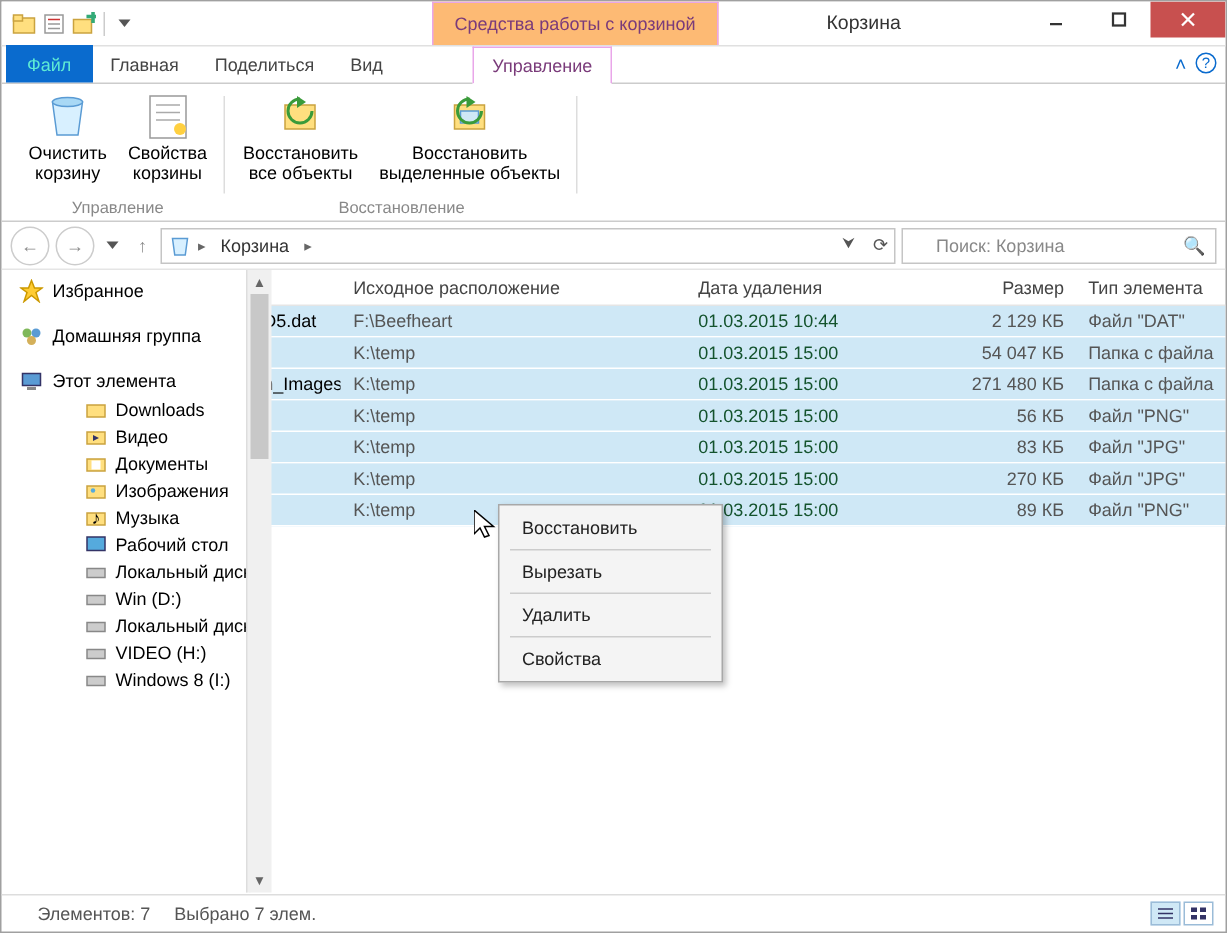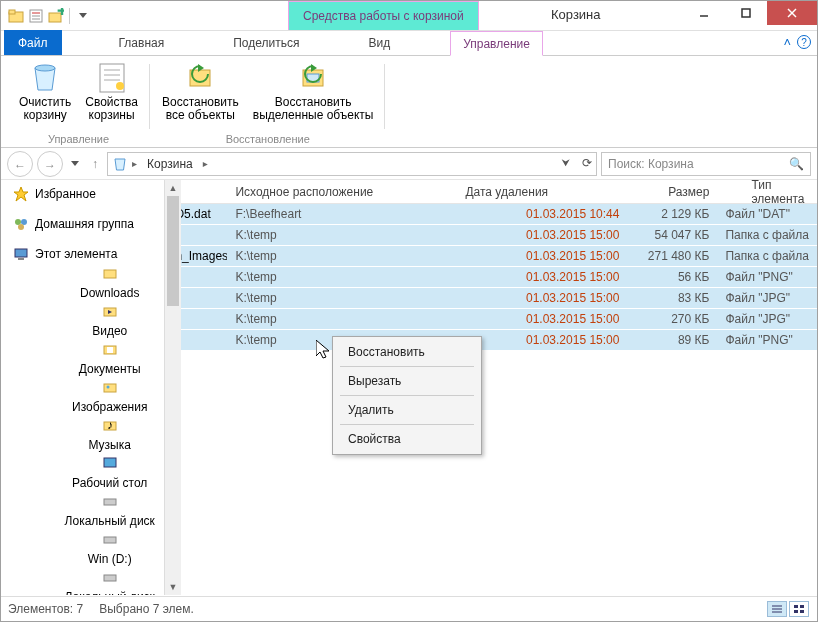--- a/index.html
+++ b/index.html
@@ -3,31 +3,31 @@
 <meta charset="utf-8">
 <style>
 * { box-sizing: border-box; margin: 0; padding: 0; font-family: "Segoe UI", Tahoma, sans-serif; font-size: 12px; }
 body { background: #fff; width: 818px; height: 622px; border: 1px solid #a0a0a0; position: relative; overflow: hidden; }
 
 
 .titlebar { height: 30px; background: #fff; display: flex; align-items: center; border-bottom: 1px solid #e0e0e0; position: relative; }
 .qat { display: flex; gap: 2px; padding: 0 6px; align-items: center; }
 .qat .ico { width: 18px; height: 18px; display: inline-flex; align-items: center; justify-content: center; }
 .qat .sep { width:1px; height:16px; background:#ccc; margin:0 2px;}
-.titlebar .context-tab { position:absolute; left:287px; top:0; height:29px; padding:0 14px; border:1px solid #e9a6e9; border-bottom:none; background:#5eead4; color:#7a3b7a; display:flex; align-items:center; font-size:12px;}
+.titlebar .context-tab { position:absolute; left:287px; top:0; height:29px; padding:0 14px; border:1px solid #e9a6e9; border-bottom:none; background:#fdba74; color:#7a3b7a; display:flex; align-items:center; font-size:12px;}
 .titlebar .title { position:absolute; left:550px; top:6px; font-size:13px; color:#333; }
 .win-controls { position:absolute; right:0; top:0; display:flex; }
 .win-btn { width:42px; height:24px; display:flex; align-items:center; justify-content:center; }
 .win-btn.close { background:#c8504f; color:#fff; width:50px; }
 .win-btn svg { width:12px; height:12px; }
 
 
 .ribbon-tabs { height:25px; display:flex; align-items:flex-end; border-bottom:1px solid #ccc; position:relative; }
-.ribbon-tabs .file-tab { background:#0a6bce; color:#ffffff; padding:5px 14px; height:25px; display:flex; align-items:center; margin-left:3px;}
-.ribbon-tabs .tab { padding:5px 12px; height:25px; display:flex; align-items:center; color:#444;margin-left:45px; }
+.ribbon-tabs .file-tab { background:#0a6bce; color:#5eead4; padding:5px 14px; height:25px; display:flex; align-items:center; margin-left:3px;}
+.ribbon-tabs .tab { padding:5px 12px; height:25px; display:flex; align-items:center; color:#444; }
 .ribbon-tabs .tab.context { border-top:1px solid #e9a6e9; border-left:1px solid #e9a6e9; border-right:1px solid #e9a6e9; background:#fff; color:#7a3b7a; position:relative; top:1px; border-bottom:1px solid #fff; margin-left:48px;}
 .ribbon-tabs .help { position:absolute; right:6px; top:4px; display:flex; gap:6px; }
 .ribbon-tabs .help span { color:#0a6bce; font-size:13px; }
 
 
 .ribbon { height:92px; border-bottom:1px solid #ccc; display:flex; padding:4px 6px 0 6px; }
 .ribbon-group { display:flex; flex-direction:column; align-items:center; padding:0 6px; position:relative; }
 .ribbon-group::after { content:""; position:absolute; right:0; top:4px; bottom:18px; width:1px; background:#ddd;}
 .ribbon-btns { display:flex; gap:2px;align-items:flex-end; }
 .ribbon-btn { display:flex; flex-direction:column; align-items:center; padding:2px 6px; text-align:center; line-height:13px; }
@@ -36,53 +36,53 @@
 
 
 .addr-row { height:32px; display:flex; align-items:center; padding:3px 6px; gap:4px; border-bottom:1px solid #e5e5e5;}
 .nav-btn { width:26px; height:26px; border:1px solid #ccc; border-radius:50%; display:flex; align-items:center; justify-content:center; color:#888;}
 .nav-btn.small{ border:none; width:16px;}
 .addr { flex:1; height:24px; border:1px solid #c5c5c5; display:flex; align-items:center; padding:0 4px; gap:4px; position:relative;}
 .addr .crumb { color:#333; padding:0 6px;}
 .addr .chev { color:#666; font-size:10px;}
 .addr .refresh { position:absolute; right:4px; top:3px; color:#555;}
 .addr .histdd { position:absolute; right:26px; top:4px; color:#555; font-size:10px;}
-.searchbox { width:210px; height:24px; border:1px solid #c5c5c5; display:flex; align-items:center; padding:0 6px; color:#888; position:relative;}
+.searchbox { width:210px; height:24px; border:1px solid #c5c5c5; display:flex; align-items:center; padding:0 22px; color:#888; position:relative;}
 .searchbox .mag { position:absolute; right:6px; top:4px;}
 
 
 .main { position:absolute; top:179px; left:0; right:0; bottom:26px; display:flex; }
 .nav-pane { width:180px; border-right:1px solid #eee; overflow:hidden; padding:4px 0; }
 .nav-pane .item { display:flex; align-items:center; gap:6px; padding:2px 4px 2px 22px; white-space:nowrap; }
 .nav-pane .item.top { padding-left:12px; font-weight:400;}
-.nav-pane .item.sub { padding-left:56px;flex-direction:column;}
+.nav-pane .item.sub { padding-left:56px;}
 .nav-pane .item svg{ flex-shrink:0;}
 .nav-pane .spacer{ height:10px;}
 .nav-scrollbar{ position:absolute; left:163px; top:179px; bottom:26px; width:17px; background:#f0f0f0; border-left:1px solid #ddd;}
 .nav-thumb{ position:absolute; top:16px; left:2px; right:2px; height:110px; background:#c8c8c8;}
 .nav-arrow-up{position:absolute;top:0;left:0;right:0;height:16px;text-align:center;color:#666;font-size:9px;line-height:16px;}
 .nav-arrow-dn{position:absolute;bottom:0;left:0;right:0;height:16px;text-align:center;color:#666;font-size:9px;line-height:16px;}
 
 .file-pane { flex:1; position:relative; }
 .col-headers { height:24px; display:flex; align-items:center; border-bottom:1px solid #e5e5e5; color:#444; }
 .col-headers .col { padding:0 8px; }
-.col.name{ width:60px; } .col.loc{ width:230px;} .col.date{ width:170px;} .col.size{ width:90px; text-align:right;} .col.type{ flex:1;margin-left:26px;}
+.col.name{ width:60px; } .col.loc{ width:230px;} .col.date{ width:170px;} .col.size{ width:90px; text-align:right;} .col.type{ flex:1;}
 .rows { }
 .row { height:21px; display:flex; align-items:center; background:#cfe8f6; border-bottom:1px solid #fff; }
 .row .c { padding:0 8px; white-space:nowrap; overflow:hidden; }
-.c.name{ width:60px;} .c.loc{ width:230px; color:#555;} .c.date{ width:170px; color:#c2410c;text-align:right;} .c.size{ width:90px; text-align:right; color:#555;} .c.type{ flex:1; color:#555;}
+.c.name{ width:60px;} .c.loc{ width:230px; color:#555;} .c.date{ width:170px; color:#14532d;} .c.size{ width:90px; text-align:right; color:#555;} .c.type{ flex:1; color:#555;}
 
 
 .ctx { position:absolute; left:331px; top:335px; width:150px; background:#f4f4f4; border:1px solid #a8a8a8; box-shadow:2px 2px 4px rgba(0,0,0,.25); padding:3px; z-index:50;}
 .ctx .mi { padding:5px 12px; color:#222; }
 .ctx .sep { height:1px; background:#ccc; margin:2px 4px;}
 .cursor { position:absolute; left:315px; top:339px; z-index:60; }
 
 
-.status { position:absolute; left:0; right:0; bottom:0; height:25px; border-top:1px solid #ddd; display:flex; align-items:center; padding:0 7px; color:#555; gap:16px;}
+.status { position:absolute; left:0; right:0; bottom:0; height:25px; border-top:1px solid #ddd; display:flex; align-items:center; padding:0 24px; color:#555; gap:16px;}
 .status .views{ position:absolute; right:8px; top:4px; display:flex; gap:2px;}
 .status .vbtn{ width:20px; height:16px; border:1px solid #9bbcd8; display:flex; align-items:center; justify-content:center;}
 .status .vbtn.active{ background:#cfe8f6;}
 
 .tri { width:0;height:0;border-left:4px solid transparent;border-right:4px solid transparent;border-top:5px solid #555; display:inline-block;}
 </style>
 </head>
 <body>
 
 <div class="titlebar">
@@ -300,20 +300,26 @@
     <div class="item sub">
         <svg width="14" height="14">
           <rect x="1" y="5" width="12" height="6" fill="#ccc" stroke="#888"></rect>
         </svg>
         <span>Локальный диск</span>
       </div>
     <div class="item sub">
         <svg width="14" height="14">
           <rect x="1" y="5" width="12" height="6" fill="#ccc" stroke="#888"></rect>
         </svg>
+        <span>VIDEO (H:)</span>
+      </div>
+    <div class="item sub">
+        <svg width="14" height="14">
+          <rect x="1" y="5" width="12" height="6" fill="#ccc" stroke="#888"></rect>
+        </svg>
         <span>Windows 8 (I:)</span>
       </div>
   </div>
 
   <div class="file-pane">
     <div class="col-headers">
       <div class="col name"></div>
       <div class="col loc">Исходное расположение</div>
       <div class="col date">Дата удаления</div>
       <div class="col size">Размер</div>

